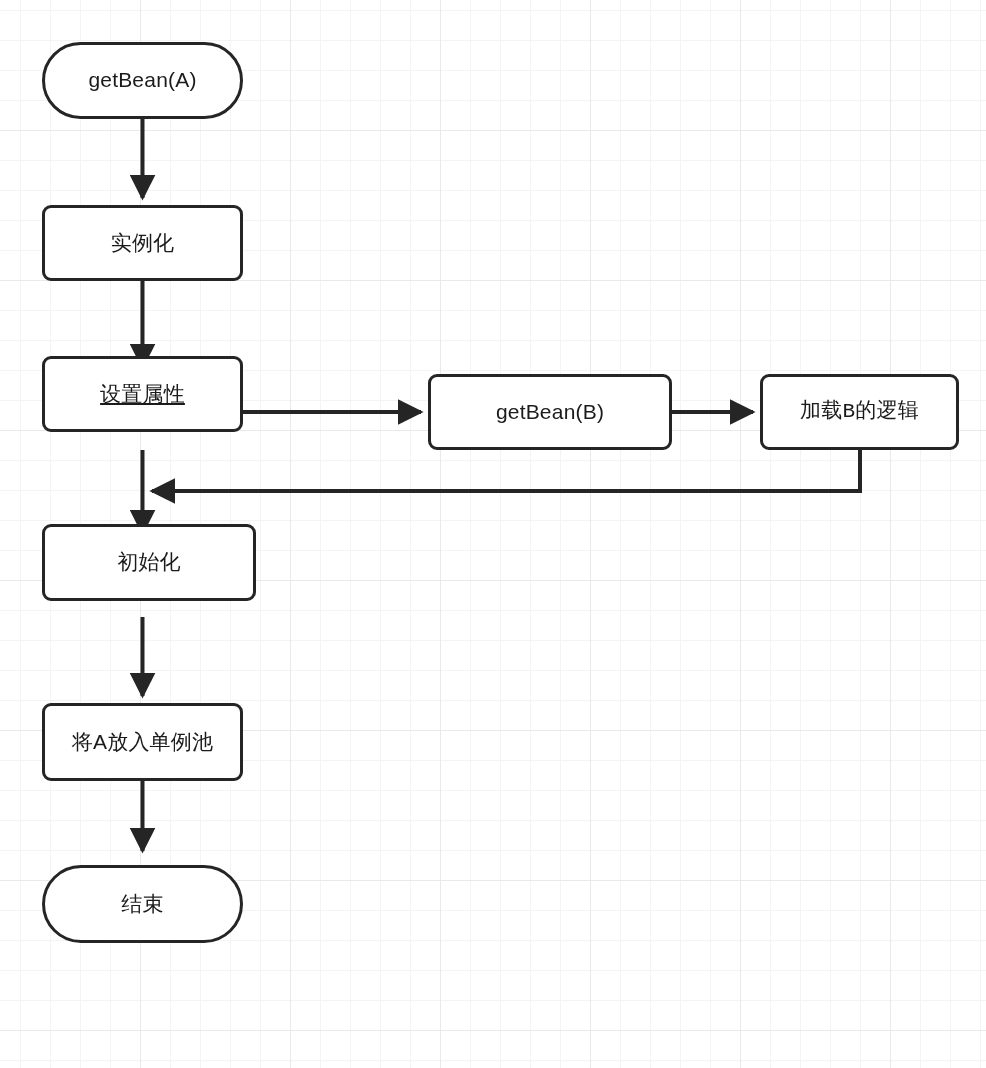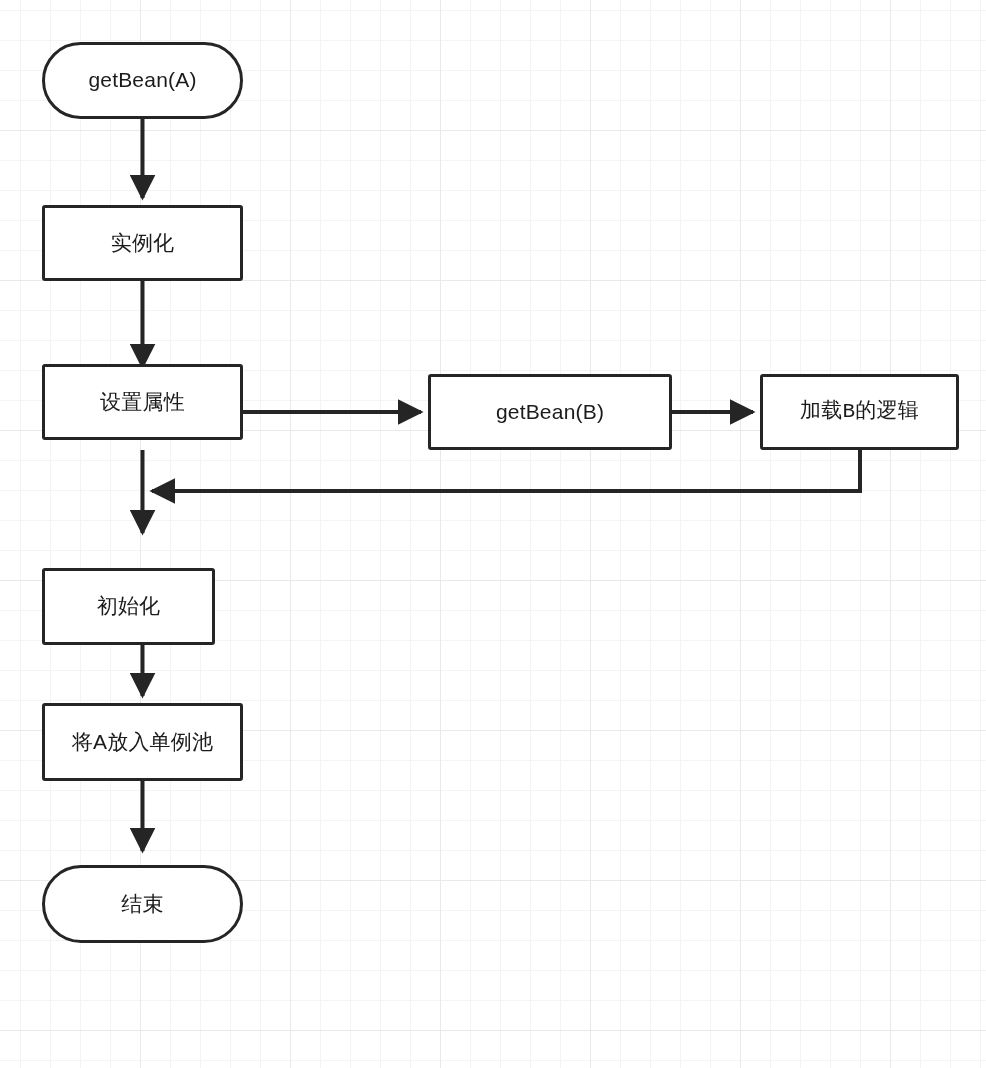--- a/index.html
+++ b/index.html
@@ -41,21 +41,21 @@
     border: 3px solid #252525;
     color: #1b1b1b;
     display: flex;
     align-items: center;
     justify-content: center;
     font-size: 21px;
     line-height: 1.28;
     letter-spacing: 0.2px;
     z-index: 2;
   }
-  .node.process { border-radius: 3px; }
+  .node.process { border-radius: 9px; }
   .node.terminal { border-radius: 44px; }
   .node-label { display: block; padding: 0 6px; }
 </style>
 </head>
 <body>
 
 <div id="canvas">
 
   <svg id="edges" viewBox="0 0 986 1068" width="986" height="1068" xmlns="http://www.w3.org/2000/svg">
     <defs>
@@ -84,33 +84,33 @@
   </svg>
 
   <div class="node terminal" style="left:42px; top:42px; width:201px; height:77px;">
     <span class="node-label">getBean(A)</span>
   </div>
 
   <div class="node process" style="left:42px; top:205px; width:201px; height:76px;">
     <span class="node-label">实例化</span>
   </div>
 
-  <div class="node process" style="left:42px; top:364px; width:201px; height:76px;">
+  <div class="node process" style="left:42px; top:356px; width:201px; height:76px;text-decoration:underline;">
     <span class="node-label">设置属性</span>
   </div>
 
   <div class="node process" style="left:428px; top:374px; width:244px; height:76px;">
     <span class="node-label">getBean(B)</span>
   </div>
 
   <div class="node process" style="left:760px; top:374px; width:199px; height:76px;font-family:Liberation Mono, monospace;">
     <span class="node-label">加载B的逻辑</span>
   </div>
 
-  <div class="node process" style="left:42px; top:568px; width:173px; height:77px;">
+  <div class="node process" style="left:42px; top:524px; width:214px; height:77px;">
     <span class="node-label">初始化</span>
   </div>
 
   <div class="node process" style="left:42px; top:703px; width:201px; height:78px;">
     <span class="node-label" style="max-width:160px;">将A放入单例池</span>
   </div>
 
   <div class="node terminal" style="left:42px; top:858px; width:201px; height:78px;margin-top:7px;">
     <span class="node-label">结束</span>
   </div>

